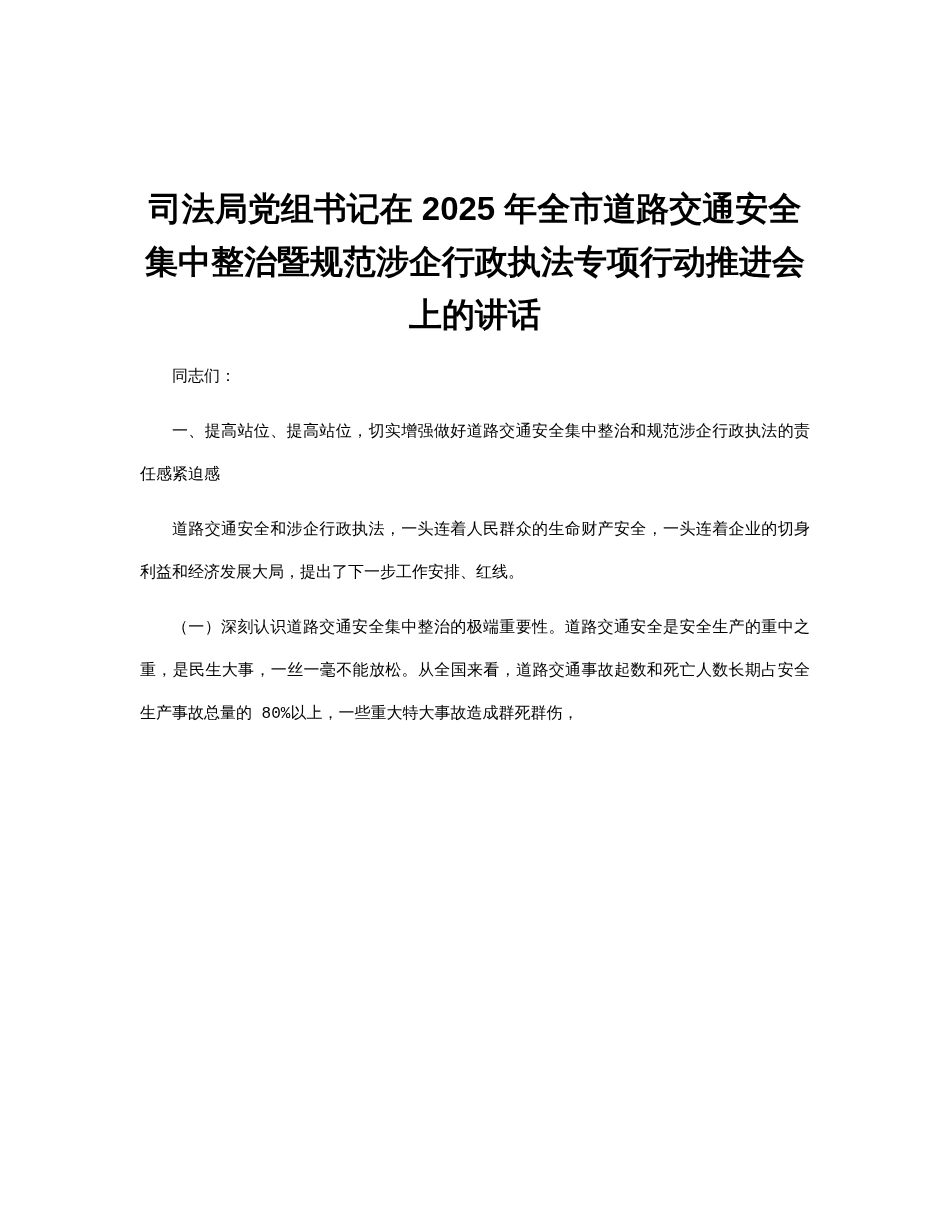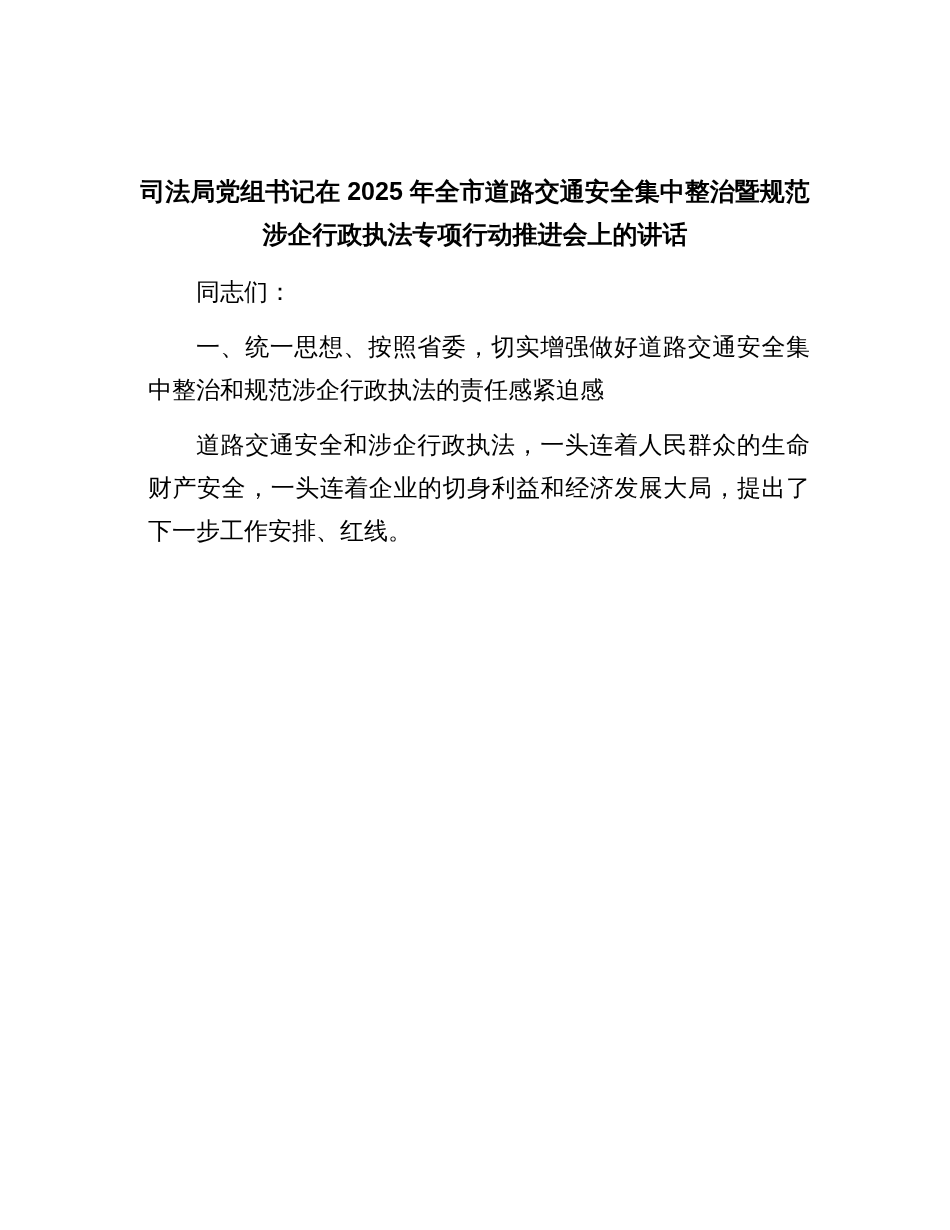--- a/index.html
+++ b/index.html
@@ -16,45 +16,46 @@
     box-sizing: border-box;
     width: 950px;
     height: 1230px;
     padding: 166px 140px 0 140px;
     background: #ffffff;
     color: #000000;
   }
   .doc-title {
     font-family: "Liberation Sans", "DejaVu Sans", sans-serif;
     font-weight: bold;
-    font-size: 25px;
-    line-height: 43px;
+    font-size: 33px;
+    line-height: 53px;
     text-align: center;
-    margin: 4px 0 15px 0;
+    margin: 16px 0 15px 0;
     color: #000000;
   }
   .doc-body {
     width: 670px;
   }
   .para {
-    font-family: Liberation Serif, serif;
-    font-size: 24px;
+    font-family: Liberation Mono, monospace;
+    font-size: 16px;
     line-height: 43px;
     text-align: justify;
     text-indent: 2em;
-    margin: 0 0 12px 8px;
+    margin: 0 0 12px 0;
     color: #000000;
     word-break: normal;
     overflow-wrap: break-word;
   }
 </style>
 </head>
 <body>
 
 <div class="page">
   <h1 class="doc-title">司法局党组书记在 2025 年全市道路交通安全集中整治暨规范涉企行政执法专项行动推进会上的讲话</h1>
   <div class="doc-body">
 
   <p class="para">同志们：</p>
-      <p class="para">一、统一思想、按照省委，切实增强做好道路交通安全集中整治和规范涉企行政执法的责任感紧迫感</p>
+      <p class="para">一、提高站位、提高站位，切实增强做好道路交通安全集中整治和规范涉企行政执法的责任感紧迫感</p>
       <p class="para">道路交通安全和涉企行政执法，一头连着人民群众的生命财产安全，一头连着企业的切身利益和经济发展大局，提出了下一步工作安排、红线。</p>
+      <p class="para">（一）深刻认识道路交通安全集中整治的极端重要性。道路交通安全是安全生产的重中之重，是民生大事，一丝一毫不能放松。从全国来看，道路交通事故起数和死亡人数长期占安全生产事故总量的 80%以上，一些重大特大事故造成群死群伤，</p>
     </div>
 </div>
 
 </body></html>

